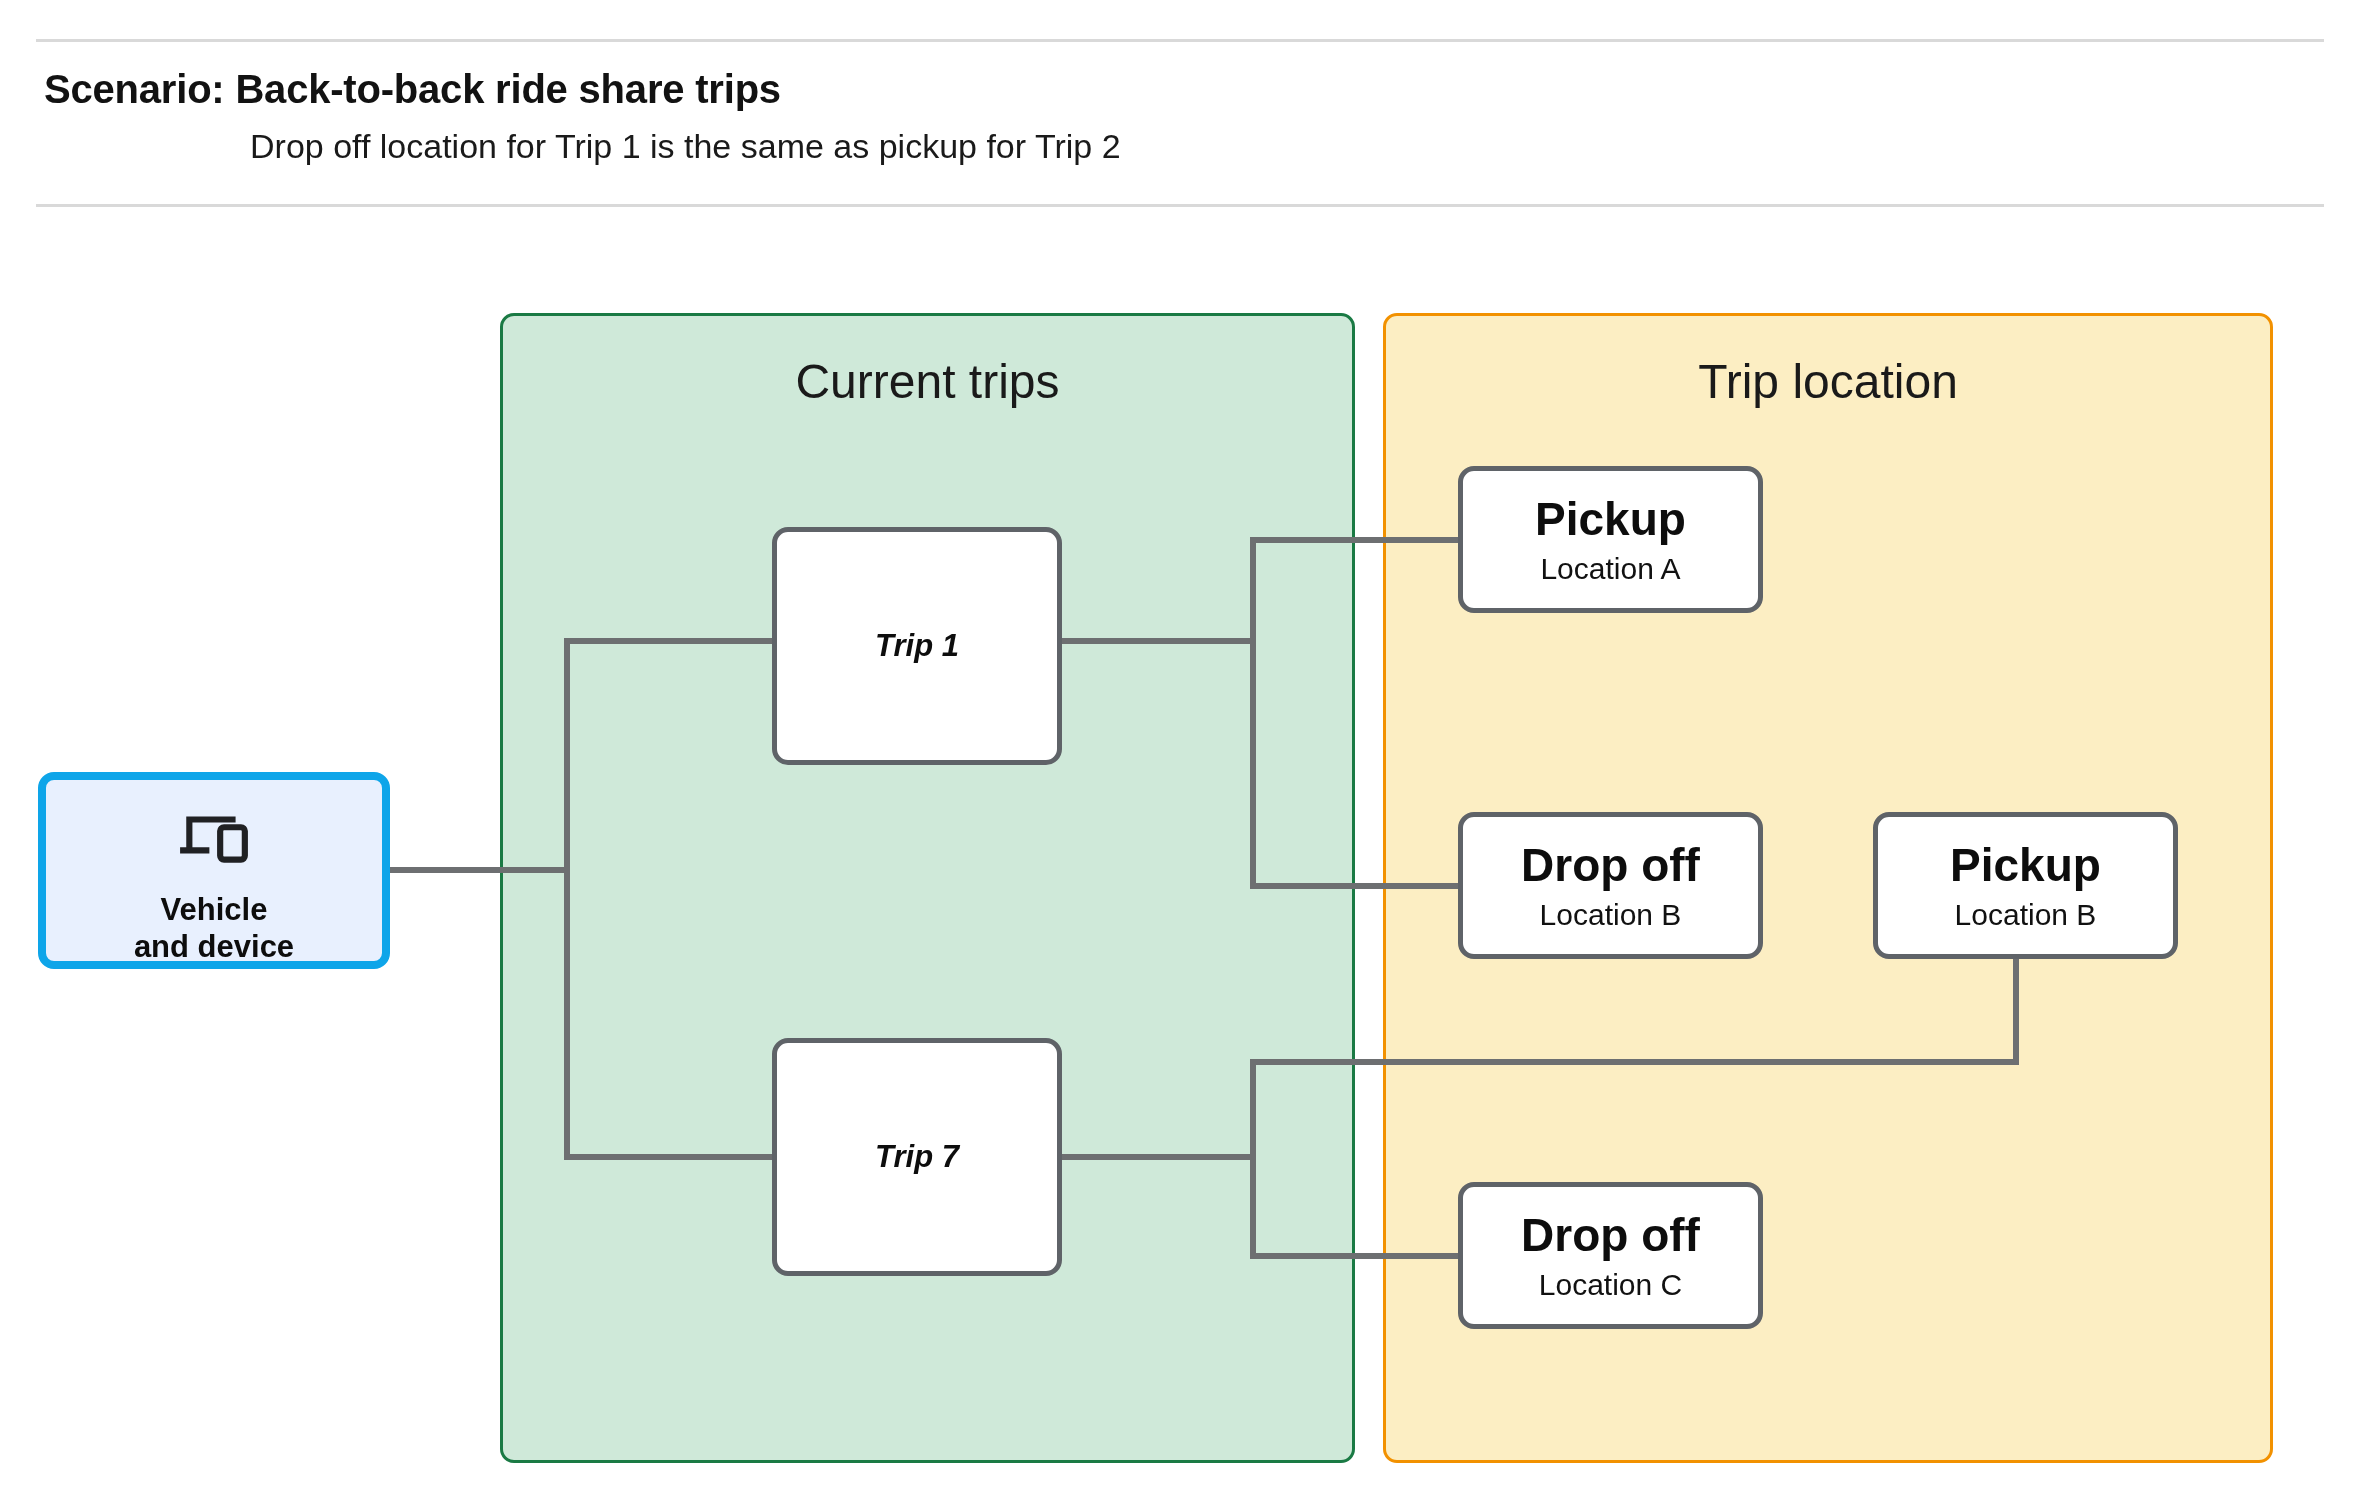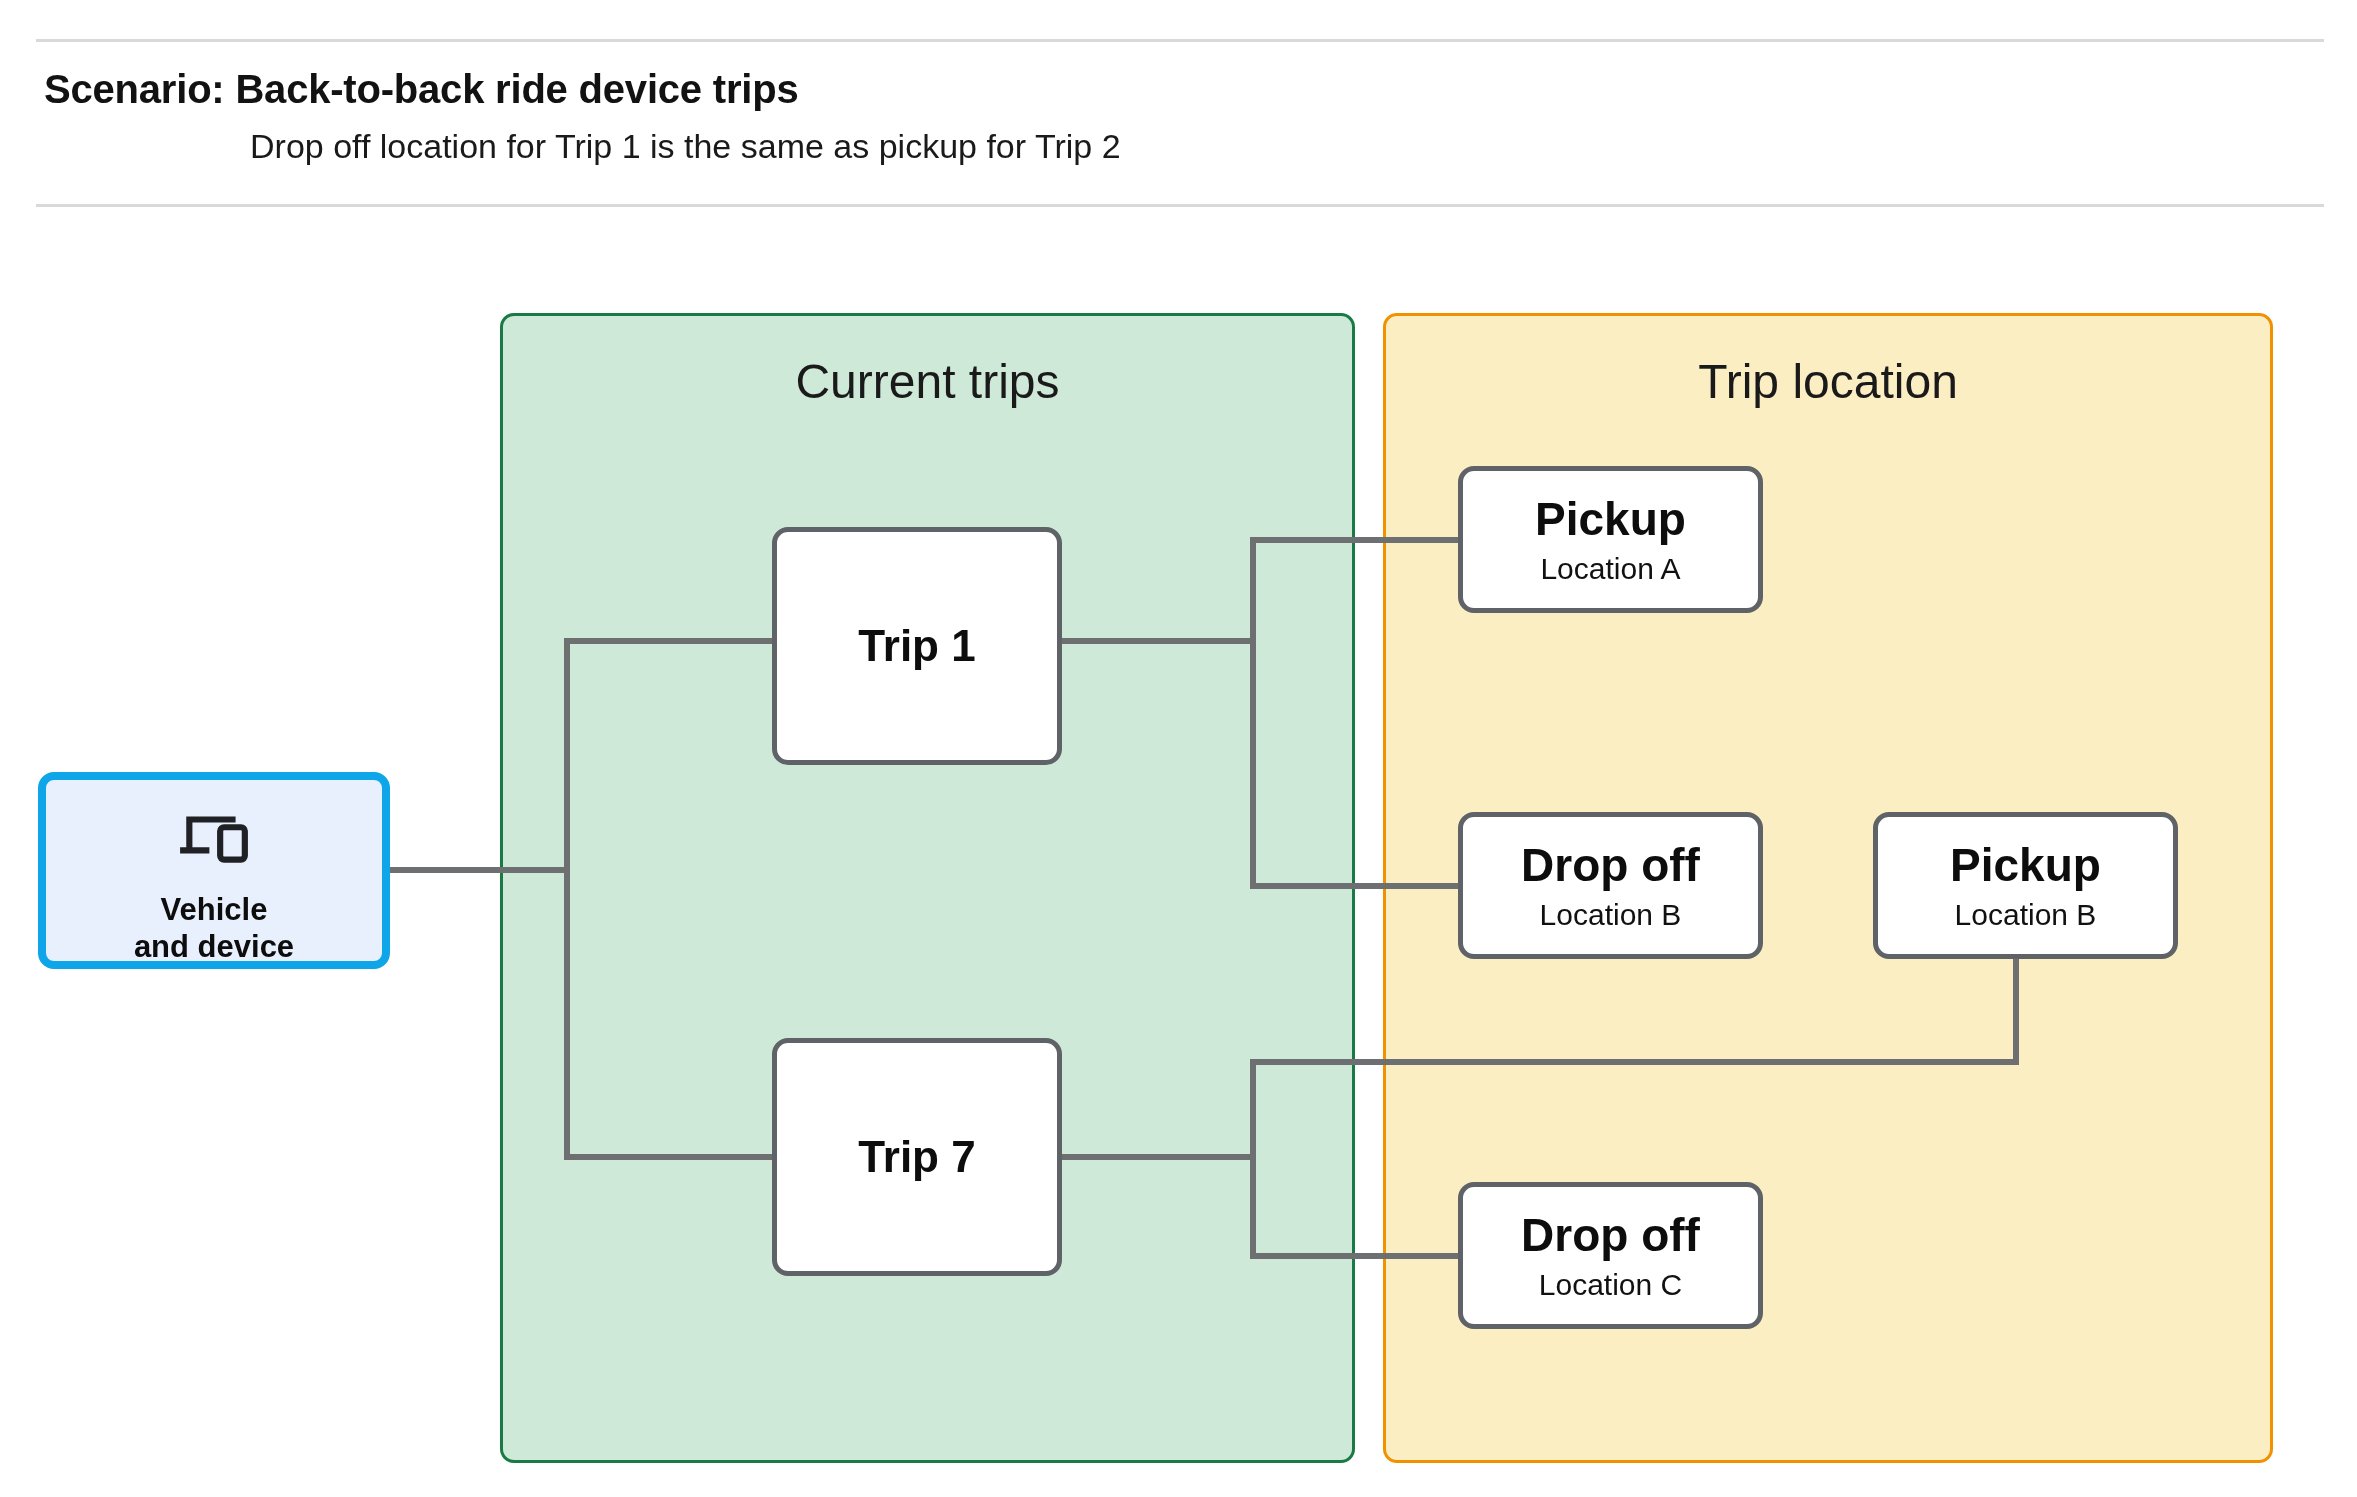--- a/index.html
+++ b/index.html
@@ -99,21 +99,21 @@
     font-size: 30px;
     font-weight: normal;
     color: #111111;
     line-height: 1.2;
     margin-top: 4px;
   }
 
   
   #node-trip-1 { left: 772px; top: 527px;  width: 290px; height: 238px; }
   #node-trip-2 { left: 772px; top: 1038px; width: 290px; height: 238px; }
-  #node-trip-1 .node-title, #node-trip-2 .node-title { font-size: 44px; }
+  #node-trip-1 .node-title, #node-trip-2 .node-title { font-size: 31px; font-style: italic; }
 
   
   #node-pickup-a   { left: 1458px; top: 466px;  width: 305px; height: 147px; }
   #node-dropoff-b  { left: 1458px; top: 812px;  width: 305px; height: 147px; }
   #node-pickup-b   { left: 1873px; top: 812px;  width: 305px; height: 147px; }
   #node-dropoff-c  { left: 1458px; top: 1182px; width: 305px; height: 147px; }
 
   
   #node-vehicle-device {
     position: absolute;
@@ -149,21 +149,21 @@
     pointer-events: none;
   }
   #connectors path { fill: none; stroke: #6d6f71; stroke-width: 6; stroke-linecap: square; stroke-linejoin: miter; }
 </style>
 </head>
 <body>
 
 <div id="page">
 
   <div class="rule" id="rule-top"></div>
-  <div id="scenario-title">Scenario: Back-to-back ride device trips</div>
+  <div id="scenario-title">Scenario: Back-to-back ride share trips</div>
   <div id="scenario-subtitle">Drop off  location for Trip 1 is the same as pickup for Trip 2</div>
   <div class="rule" id="rule-bottom"></div>
 
   <div class="group" id="group-current-trips">
     <div class="group-title">Current trips</div>
   </div>
 
   <div class="group" id="group-trip-waypoints">
     <div class="group-title">Trip location</div>
   </div>

